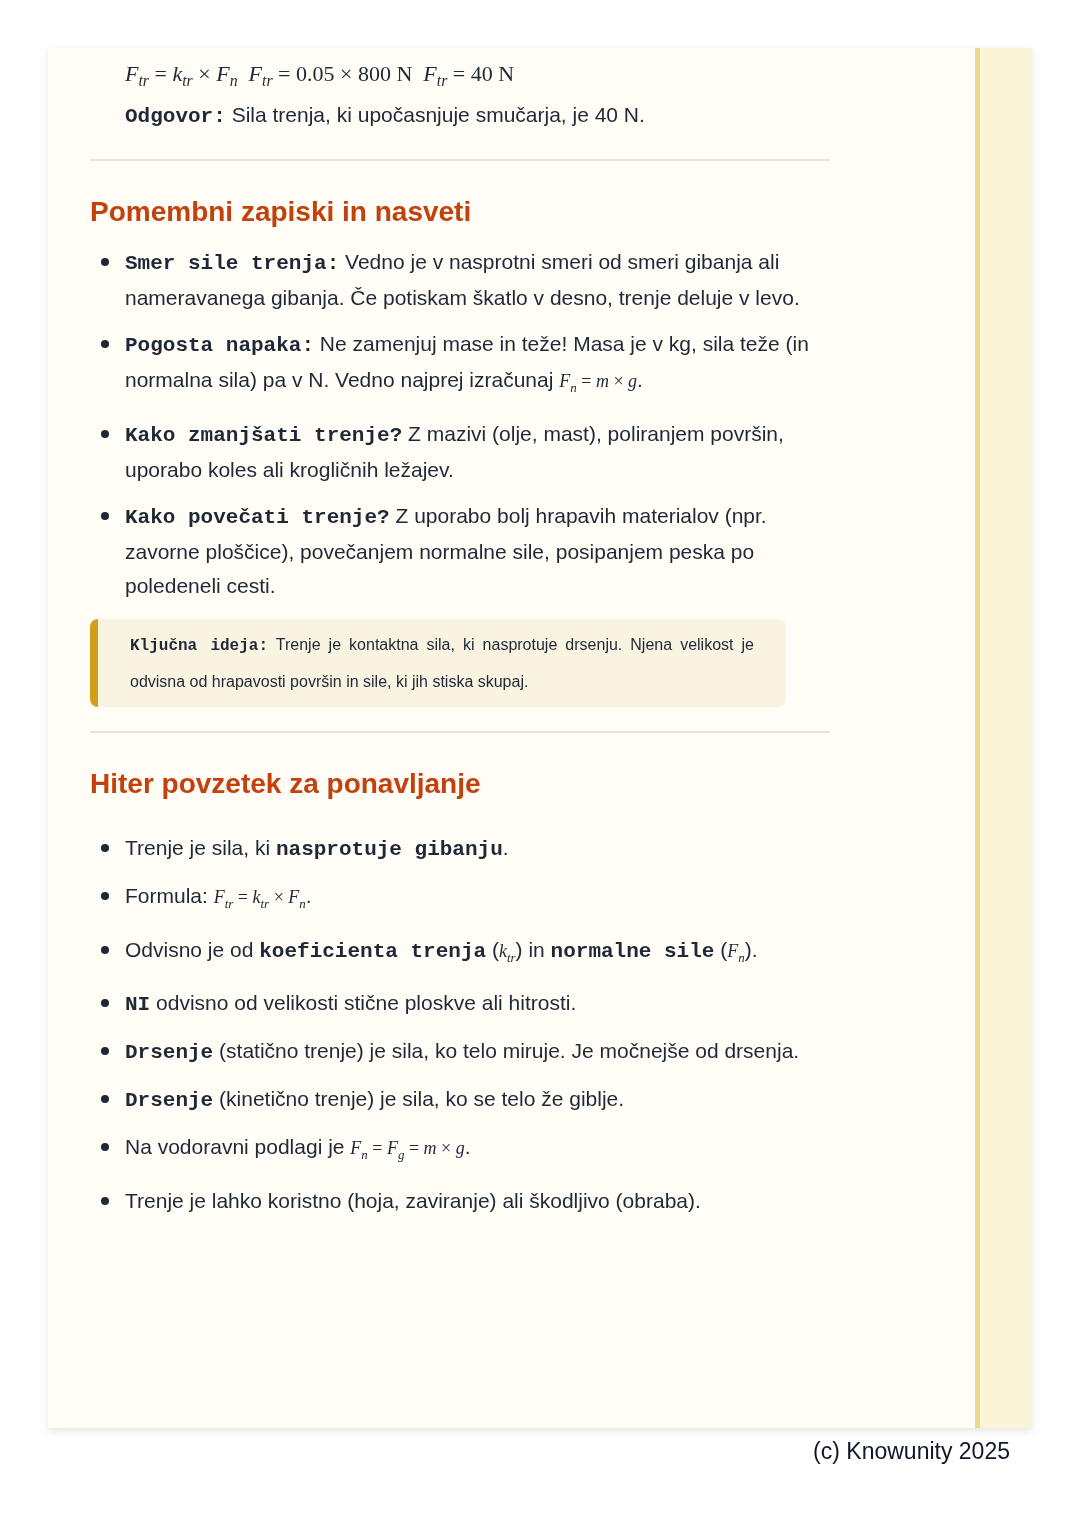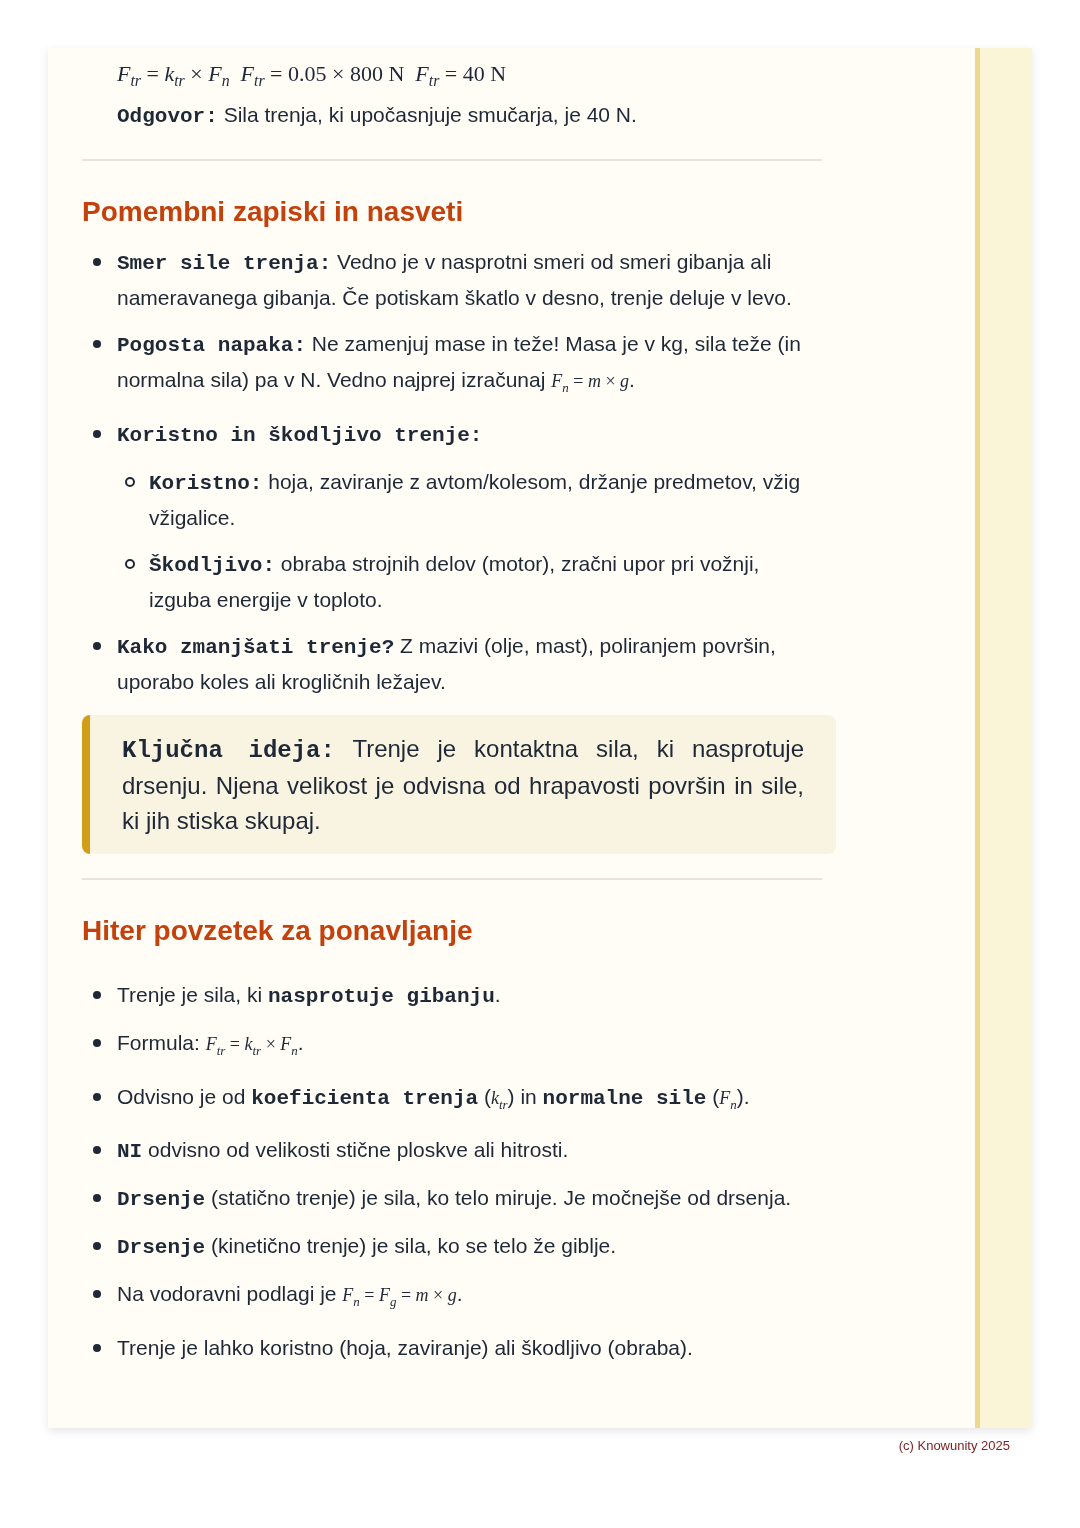--- a/index.html
+++ b/index.html
@@ -14,21 +14,21 @@
     background:#fffdf6;
     box-shadow:0 3px 9px rgba(0,0,0,0.10);
   }
   .accent-stripe{
     position:absolute;top:0;right:0;width:57px;height:100%;
     background:#fbf5d8;
     border-left:5px solid #eed88f;
     box-sizing:border-box;
   }
   .content{
-    position:absolute;left:34px;top:0;width:740px;
+    position:absolute;left:42px;top:0;width:740px;
   }
   .formula-block{
     margin:10px 0 0 35px;
     font-family:"Liberation Serif",serif;
     font-size:22px;line-height:32px;
     white-space:pre-wrap;
   }
   .answer-line{
     margin:2px 0 0 35px;
     font-size:21px;line-height:32px;
@@ -71,31 +71,31 @@
   b{font-weight:700;font-family:Liberation Mono, monospace;}
   .math{font-family:"Liberation Serif",serif;font-size:18px;}
   .math i{font-style:italic;}
   .math sub{font-size:0.72em;font-style:italic;}
   .formula-block sub{font-size:0.72em;font-style:italic;}
   .callout{
     margin:16px 0 0 0;
     background:#f9f3e2;
     border-left:8px solid #d39e17;
     border-radius:8px;
-    padding:16px 32px;
-    font-size:24px;line-height:35px;
+    padding:8px 32px;
+    font-size:16px;line-height:35px;
     text-align:justify;
     box-sizing:border-box;
-    width:754px;
+    width:696px;
   }
   ul.bullets.summary{margin-top:30px;}
   .page-footer{
     position:absolute;left:0;top:1438px;width:1010px;
     text-align:right;
-    font-size:13px;color:#7f1d1d;
+    font-size:23px;color:#0f172a;
   }
 </style>
 </head>
 <body>
 
 <div class="paper">
   <div class="accent-stripe"></div>
 
   <div class="content">
 
@@ -103,25 +103,22 @@
 
     <div class="answer-line"><b>Odgovor:</b><span> Sila trenja, ki upočasnjuje smučarja, je 40 N.</span></div>
 
     <hr class="divider">
 
     <h1 class="section-heading">Pomembni zapiski in nasveti</h1>
 
     <ul class="bullets">
         <li><b>Smer sile trenja:</b> Vedno je v nasprotni smeri od smeri gibanja ali nameravanega gibanja. Če potiskam škatlo v desno, trenje deluje v levo.</li>
         <li><b>Pogosta napaka:</b> Ne zamenjuj mase in teže! Masa je v kg, sila teže (in normalna sila) pa v N. Vedno najprej izračunaj <span class="math"><i>F</i><sub>n</sub> = <i>m</i> × <i>g</i></span>.</li>
-        <li><b>Koristno in škodljivo trenje:</b><ul class="sub-bullets">
-            <li><b>Koristno:</b> hoja, zaviranje z avtom/kolesom, držanje predmetov, vžig vžigalice.</li>
-            <li><b>Škodljivo:</b> obraba strojnih delov (motor), zračni upor pri vožnji, izguba energije v toploto.</li>
-          </ul></li>
         <li><b>Kako zmanjšati trenje?</b> Z mazivi (olje, mast), poliranjem površin, uporabo koles ali krogličnih ležajev.</li>
+        <li><b>Kako povečati trenje?</b> Z uporabo bolj hrapavih materialov (npr. zavorne ploščice), povečanjem normalne sile, posipanjem peska po poledeneli cesti.</li>
       </ul>
 
     <div class="callout"><b>Ključna ideja:</b><span> Trenje je kontaktna sila, ki nasprotuje drsenju. Njena velikost je odvisna od hrapavosti površin in sile, ki jih stiska skupaj.</span></div>
 
     <hr class="divider second">
 
     <h1 class="section-heading">Hiter povzetek za ponavljanje</h1>
 
     <ul class="bullets summary">
         <li>Trenje je sila, ki <b>nasprotuje gibanju</b>.</li>

